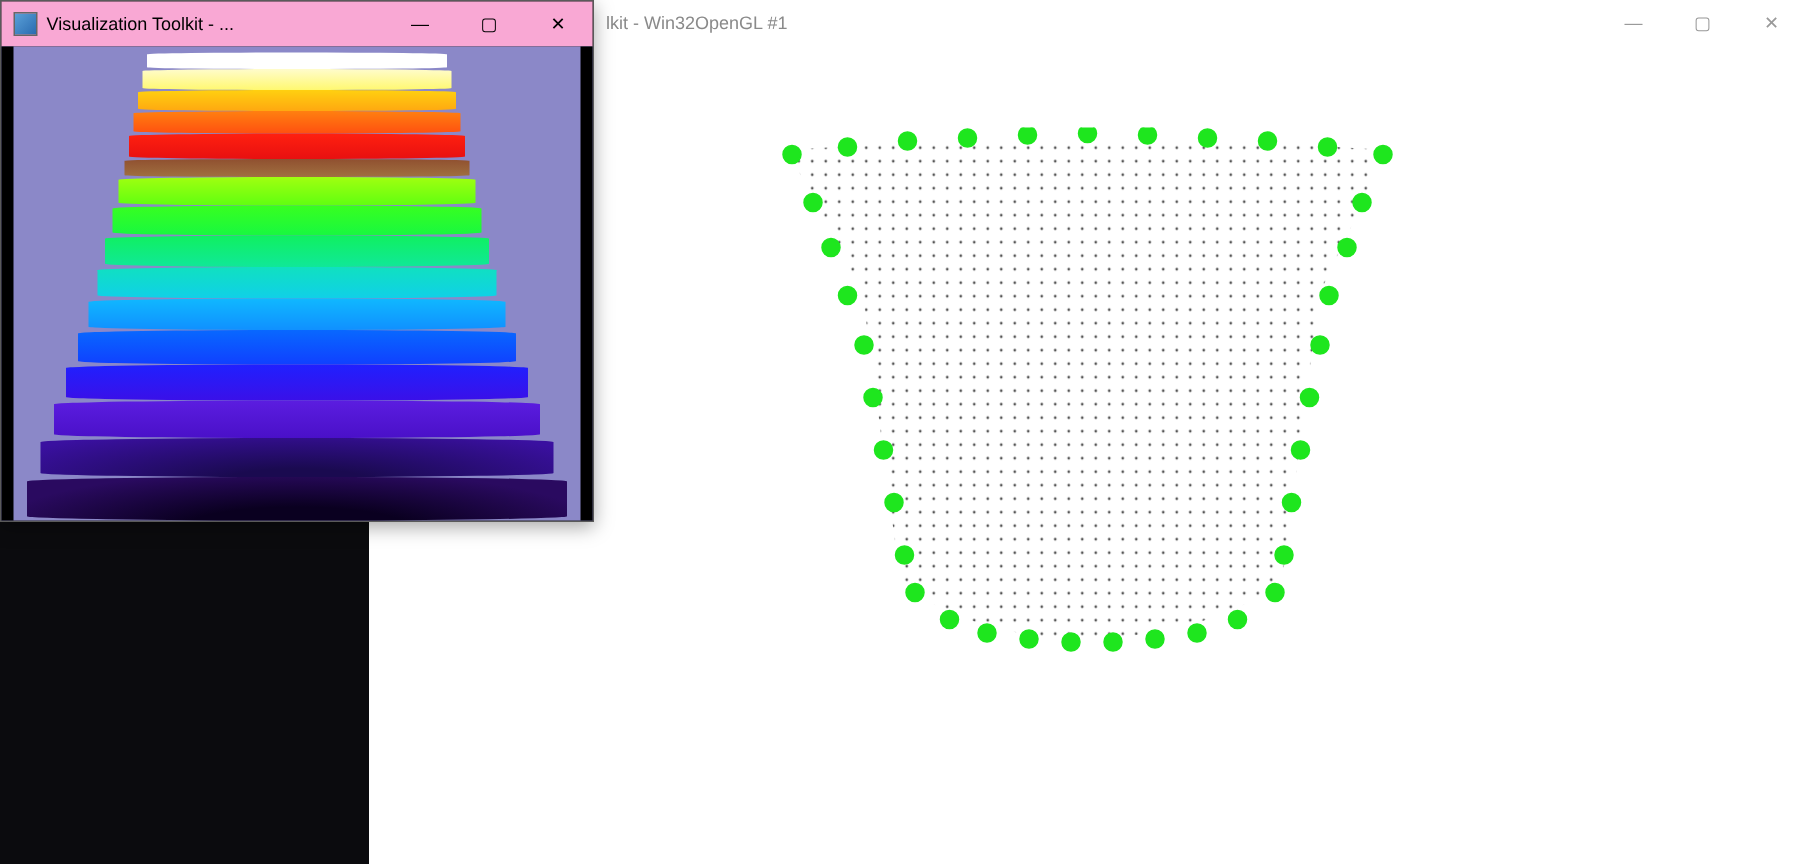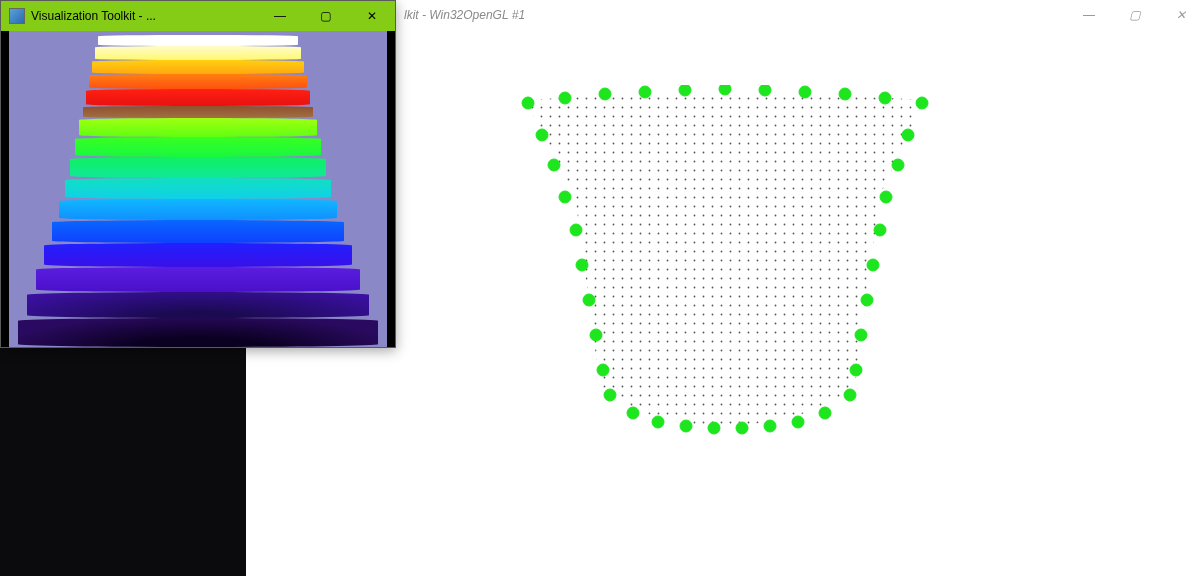--- a/index.html
+++ b/index.html
@@ -12,21 +12,20 @@
       position: relative;
       overflow: hidden;
     }
 
     
     .bg-window {
       position: absolute;
       left: 0; top: 0;
       width: 1204px; height: 576px;
       background: #fff;
-      font-style: italic;
     }
     .bg-titlebar {
       height: 30px;
       display: flex;
       align-items: center;
       background: #fff;
       color: #8a8a8a;
     }
     .bg-title-text { padding-left: 8px; font-size: 12px; }
     .bg-title-controls {
@@ -49,21 +48,21 @@
       left: 0; top: 0;
       width: 396px;
       background: #000;
       border: 1px solid #5a5a5a;
       box-shadow: 0 3px 12px rgba(0,0,0,.35);
     }
     .fg-titlebar {
       height: 30px;
       display: flex;
       align-items: center;
-      background: #84cc16;
+      background: #f9a8d4;
       color: #000;
     }
     .fg-icon {
       width: 16px; height: 16px;
       margin-left: 8px; margin-right: 6px;
       display: inline-block;
       background: linear-gradient(135deg,#5aa0d8,#2a6bb0);
       border: 1px solid #666;
     }
     .fg-title-text { font-size: 12px; }

